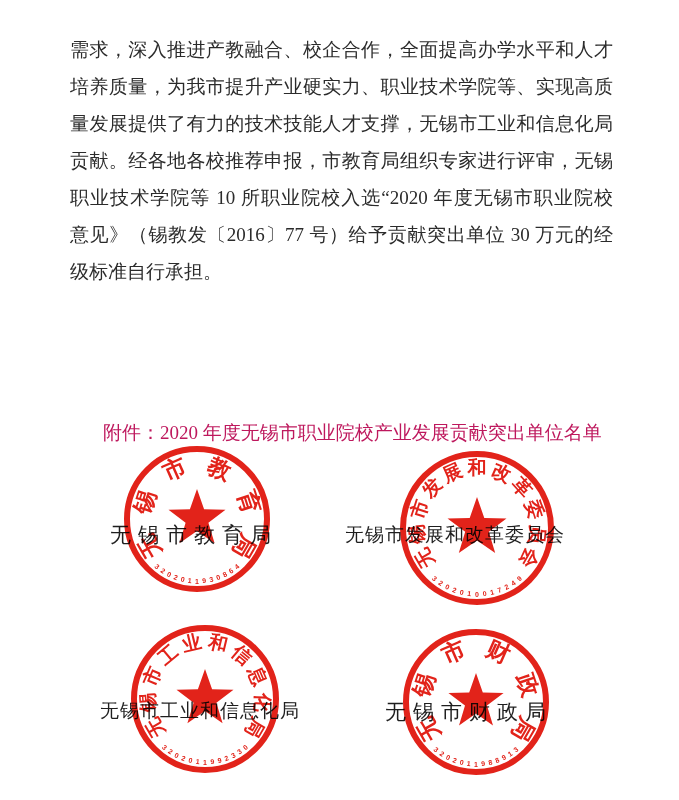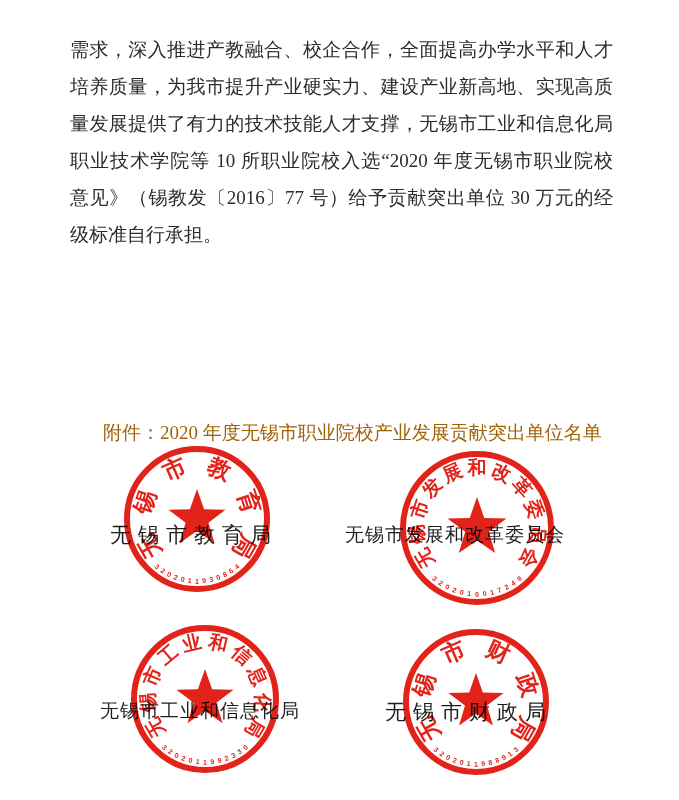--- a/index.html
+++ b/index.html
@@ -10,21 +10,21 @@
   .page{position:relative;width:628px;height:800px;background:#ffffff;padding-left:40px;}
   .body-text{position:absolute;left:70px;top:31px;width:543px;}
   .line{
     width:543px;height:37px;line-height:37px;
     font-size:19px;color:#2b2b2b;white-space:nowrap;
     text-align:justify;text-align-last:justify;
   }
   .line.last{text-align-last:left;font-family:Liberation Serif, serif;}
   .attachment{
     position:absolute;left:103px;top:420px;width:540px;
-    font-size:19px;color:#a16207;white-space:nowrap;
+    font-size:19px;color:#be185d;white-space:nowrap;
   }
   .sig{
     position:absolute;color:#1e1e1e;white-space:nowrap;z-index:1;
   }
   .sig.spaced{font-size:21px;letter-spacing:7px;}
   .sig.tight{font-size:19px;letter-spacing:1px;}
   .sig1{left:110px;top:521px;}
   .sig2{left:345px;top:522px;}
   .sig3{left:100px;top:698px;}
   .sig4{left:385px;top:698px;}
@@ -37,22 +37,23 @@
   .seal3{left:115px;top:609px;}
   .seal4{left:386px;top:612px;}
 </style>
 </head>
 <body>
 
 <div class="page">
 
   <div class="body-text">
     <div class="line">需求，深入推进产教融合、校企合作，全面提高办学水平和人才</div>
-    <div class="line">培养质量，为我市提升产业硬实力、建设产业新高地、实现高质</div>
+    <div class="line">培养质量，为我市提升产业硬实力、职业技术学院等、实现高质</div>
     <div class="line">量发展提供了有力的技术技能人才支撑，无锡市工业和信息化局</div>
+    <div class="line">贡献。经各地各校推荐申报，市教育局组织专家进行评审，无锡</div>
     <div class="line">职业技术学院等 10 所职业院校入选“2020 年度无锡市职业院校</div>
     <div class="line">意见》（锡教发〔2016〕77 号）给予贡献突出单位 30 万元的经</div>
     <div class="line last">级标准自行承担。</div>
   </div>
 
   <div class="attachment">附件：2020 年度无锡市职业院校产业发展贡献突出单位名单</div>
 
   <div class="sig sig1 spaced">无锡市教育局</div>
   <div class="sig sig2 tight">无锡市发展和改革委员会</div>
   <div class="sig sig3 tight">无锡市工业和信息化局</div>

